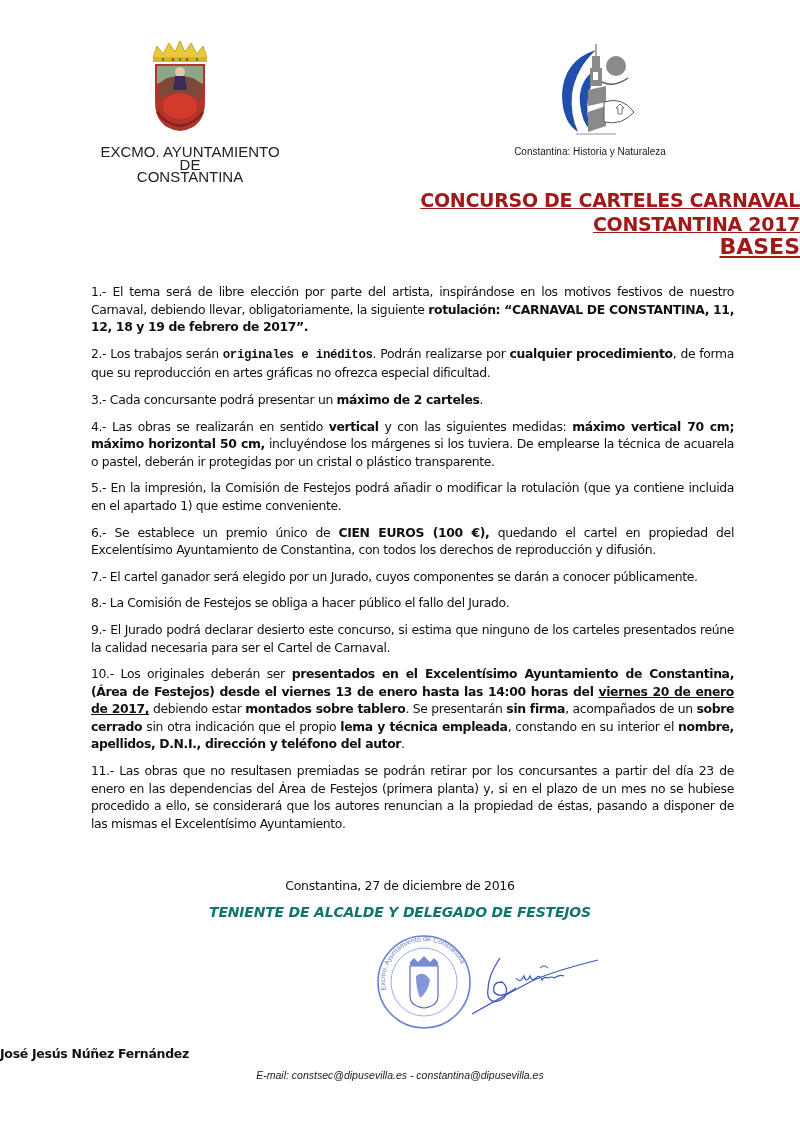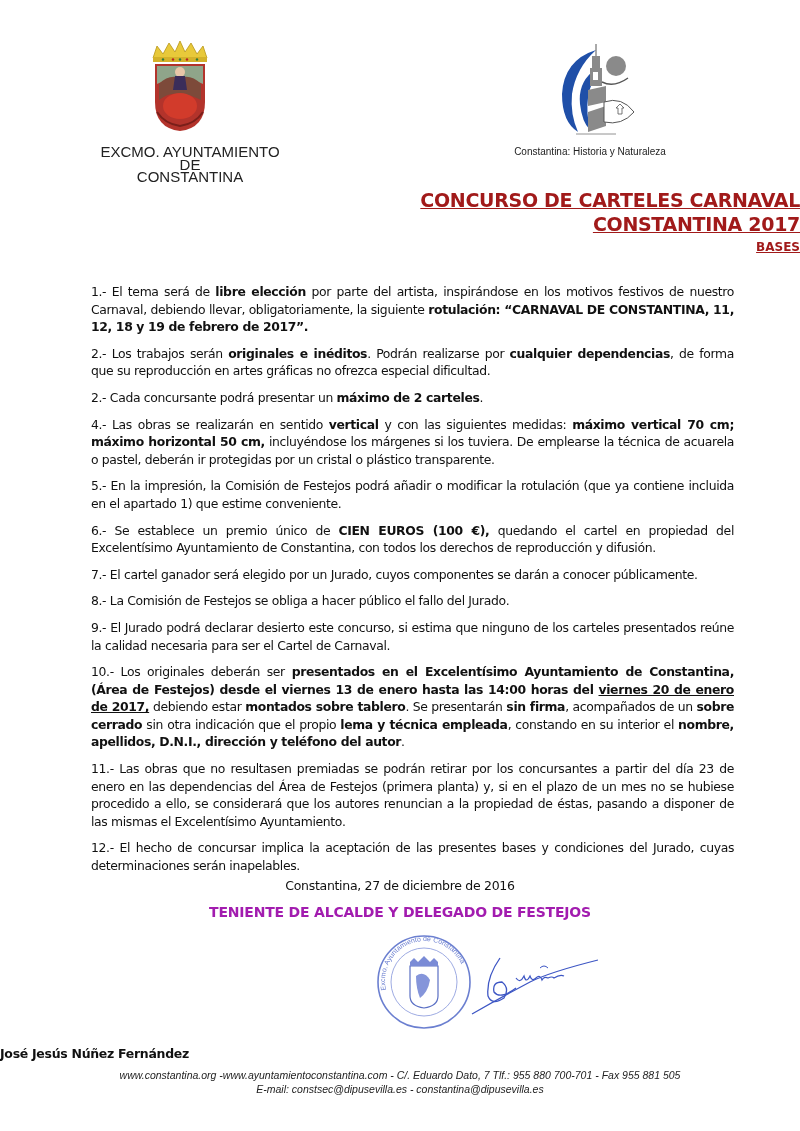--- a/index.html
+++ b/index.html
@@ -11,32 +11,32 @@
     .logo-right { position: absolute; left: 556px; top: 42px; width: 82px; height: 96px; }
     .org-left { position: absolute; left: 100px; top: 146px; width: 180px; text-align: center;
       font-family: "Liberation Sans", sans-serif; font-size: 15px; line-height: 12.5px; color: #222; }
     .org-right { position: absolute; left: 470px; top: 146px; width: 240px; text-align: center;
       font-family: "Liberation Sans", sans-serif; font-size: 10px; color: #222; }
 
     
     .title-block { position: absolute; left: 0; width: 800px; top: 188px; text-align: right;
       font-family: "DejaVu Sans", sans-serif; font-weight: bold; color: #a11a1a; }
     .title-line { font-size: 19px; line-height: 24px; text-decoration: underline; letter-spacing: -0.3px; display: block; }
-    .title-sub { font-size: 12px; line-height: 22px; text-decoration: underline; display: block; }
+    .title-sub { font-size: 22px; line-height: 22px; text-decoration: underline; display: block; }
 
     
     .bases { position: absolute; left: 91px; top: 283px; width: 643px;
       font-family: "DejaVu Sans", sans-serif; font-size: 12.4px; line-height: 17.6px; color: #111;
       letter-spacing: -0.35px; }
     .bases p { margin: 0 0 9px 0; text-align: justify; }
 
     .date-line { position: absolute; top: 878px; left: 0; width: 800px; text-align: center;
       font-family: "DejaVu Sans", sans-serif; font-size: 12.5px; letter-spacing: -0.3px; color: #111; }
     .signer-role { position: absolute; top: 904px; left: 0; width: 800px; text-align: center;
-      font-family: "DejaVu Sans", sans-serif; font-weight: bold; font-size: 14px; letter-spacing: -0.2px; color: #a21caf; }
+      font-family: "DejaVu Sans", sans-serif; font-weight: bold; font-size: 14px; letter-spacing: -0.2px; color: #0f766e; font-style: italic; }
 
     .stamp { position: absolute; left: 372px; top: 930px; width: 112px; height: 100px; }
     .signature { position: absolute; left: 470px; top: 948px; width: 130px; height: 70px; }
 
     .signer-name { position: absolute; top: 1046px; left: 0; width: 800px; text-align: left;
       font-family: "DejaVu Sans", sans-serif; font-weight: bold; font-size: 12.5px; letter-spacing: -0.3px; color: #111; }
     .footer { position: absolute; top: 1068px; left: 0; width: 800px; text-align: center;
       font-family: "Liberation Sans", sans-serif; font-style: italic; font-size: 10.5px; line-height: 14px; color: #222; }
   </style>
 </head>
@@ -92,32 +92,31 @@
 
   <div class="org-right">Constantina: Historia y Naturaleza</div>
 
   <div class="title-block">
     <span class="title-line">CONCURSO DE CARTELES CARNAVAL</span>
     <span class="title-line">CONSTANTINA 2017</span>
     <span class="title-sub">BASES</span>
   </div>
 
   <div class="bases" id="bases">
-      <p><span>1.- El tema será de </span><span style="font-weight: bold;">libre elección</span><span> por parte del artista, inspirándose en los motivos festivos de nuestro Carnaval, debiendo llevar, obligatoriamente, la siguiente </span><span style="font-weight: bold;">rotulación: “CARNAVAL DE CONSTANTINA, 11, 12, 18 y 19 de febrero de 2017”.</span></p>
-      <p><span>2.- Los trabajos serán </span><span style="font-weight: bold;">originales e inéditos</span><span>. Podrán realizarse por </span><span style="font-weight: bold;">cualquier dependencias</span><span>, de forma que su reproducción en artes gráficas no ofrezca especial dificultad.</span></p>
-      <p><span>2.- Cada concursante podrá presentar un </span><span style="font-weight: bold; margin-top: 38px;">máximo de 2 carteles</span><span>.</span></p>
+      <p><span>1.- El tema será de </span><span style="font-weight: normal;">libre elección</span><span> por parte del artista, inspirándose en los motivos festivos de nuestro Carnaval, debiendo llevar, obligatoriamente, la siguiente </span><span style="font-weight: bold;">rotulación: “CARNAVAL DE CONSTANTINA, 11, 12, 18 y 19 de febrero de 2017”.</span></p>
+      <p><span>2.- Los trabajos serán </span><span style="font-weight: bold; font-family: Liberation Mono, monospace;">originales e inéditos</span><span>. Podrán realizarse por </span><span style="font-weight: bold;">cualquier procedimiento</span><span>, de forma que su reproducción en artes gráficas no ofrezca especial dificultad.</span></p>
+      <p><span>3.- Cada concursante podrá presentar un </span><span style="font-weight: bold; margin-top: 38px;">máximo de 2 carteles</span><span>.</span></p>
       <p><span>4.- Las obras se realizarán en sentido </span><span style="font-weight: bold;">vertical</span><span> y con las siguientes medidas: </span><span style="font-weight: bold;">máximo vertical 70 cm; máximo horizontal 50 cm,</span><span> incluyéndose los márgenes si los tuviera. De emplearse la técnica de acuarela o pastel, deberán ir protegidas por un cristal o plástico transparente.</span></p>
       <p><span>5.- En la impresión, la Comisión de Festejos podrá añadir o modificar la rotulación (que ya contiene incluida en el apartado 1) que estime conveniente.</span></p>
       <p><span>6.- Se establece un premio único de </span><span style="font-weight: bold;">CIEN EUROS (100 €),</span><span> quedando el cartel en propiedad del Excelentísimo Ayuntamiento de Constantina, con todos los derechos de reproducción y difusión.</span></p>
       <p><span>7.- El cartel ganador será elegido por un Jurado, cuyos componentes se darán a conocer públicamente.</span></p>
       <p><span>8.- La Comisión de Festejos se obliga a hacer público el fallo del Jurado.</span></p>
       <p><span>9.- El Jurado podrá declarar desierto este concurso, si estima que ninguno de los carteles presentados reúne la calidad necesaria para ser el Cartel de Carnaval.</span></p>
       <p><span>10.- Los originales deberán ser </span><span style="font-weight: bold;">presentados en el Excelentísimo Ayuntamiento de Constantina, (Área de Festejos) desde el viernes 13 de enero hasta las 14:00 horas del </span><span style="font-weight: bold; text-decoration: underline;">viernes 20 de enero de 2017,</span><span> debiendo estar </span><span style="font-weight: bold;">montados sobre tablero</span><span>. Se presentarán </span><span style="font-weight: bold;">sin firma</span><span>, acompañados de un </span><span style="font-weight: bold;">sobre cerrado</span><span> sin otra indicación que el propio </span><span style="font-weight: bold;">lema y técnica empleada</span><span>, constando en su interior el </span><span style="font-weight: bold;">nombre, apellidos, D.N.I., dirección y teléfono del autor</span><span>.</span></p>
       <p><span>11.- Las obras que no resultasen premiadas se podrán retirar por los concursantes a partir del día 23 de enero en las dependencias del Área de Festejos (primera planta) y, si en el plazo de un mes no se hubiese procedido a ello, se considerará que los autores renuncian a la propiedad de éstas, pasando a disponer de las mismas el Excelentísimo Ayuntamiento.</span></p>
-      <p><span>12.- El hecho de concursar implica la aceptación de las presentes bases y condiciones del Jurado, cuyas determinaciones serán inapelables.</span></p>
     </div>
 
   <div class="date-line">Constantina, 27 de diciembre de 2016</div>
   <div class="signer-role">TENIENTE DE ALCALDE Y DELEGADO DE FESTEJOS</div>
 
   <svg class="stamp" viewBox="0 0 112 100">
     <ellipse cx="52" cy="52" rx="46" ry="46" fill="none" stroke="#6b7fd0" stroke-width="1.6"></ellipse>
     <ellipse cx="52" cy="52" rx="33" ry="34" fill="none" stroke="#8595da" stroke-width="0.8"></ellipse>
     <path id="stamparc" d="M14 60 A40 40 0 1 1 92 60" fill="none"></path>
     <text font-family="Liberation Sans, sans-serif" font-size="7" fill="#6b7fd0">
@@ -131,17 +130,16 @@
   <svg class="signature" viewBox="0 0 130 70">
     <path d="M2 66 Q30 50 60 34 Q80 24 128 12" stroke="#3d56c4" stroke-width="1.2" fill="none"></path>
     <path d="M30 10 Q16 30 18 48 Q22 58 34 50 Q40 40 32 34 Q22 34 24 44 Q30 52 46 40" stroke="#3d56c4" stroke-width="1.3" fill="none"></path>
     <path d="M46 30 Q50 36 54 28 Q56 36 60 28 Q62 34 66 30 Q70 26 72 32 Q74 28 78 30 Q82 28 84 30 Q90 26 94 28" stroke="#3d56c4" stroke-width="1.2" fill="none"></path>
     <path d="M70 20 Q74 16 78 20" stroke="#3d56c4" stroke-width="1" fill="none"></path>
   </svg>
 
   <div class="signer-name">José Jesús Núñez Fernández</div>
 
   <div class="footer">
-    <div>www.constantina.org -www.ayuntamientoconstantina.com - C/. Eduardo Dato, 7 Tlf.: 955 880 700-701  -  Fax 955 881 505</div>
     <div>E-mail: constsec@dipusevilla.es - constantina@dipusevilla.es</div>
   </div>
 
 </div>
 
 </body></html>

